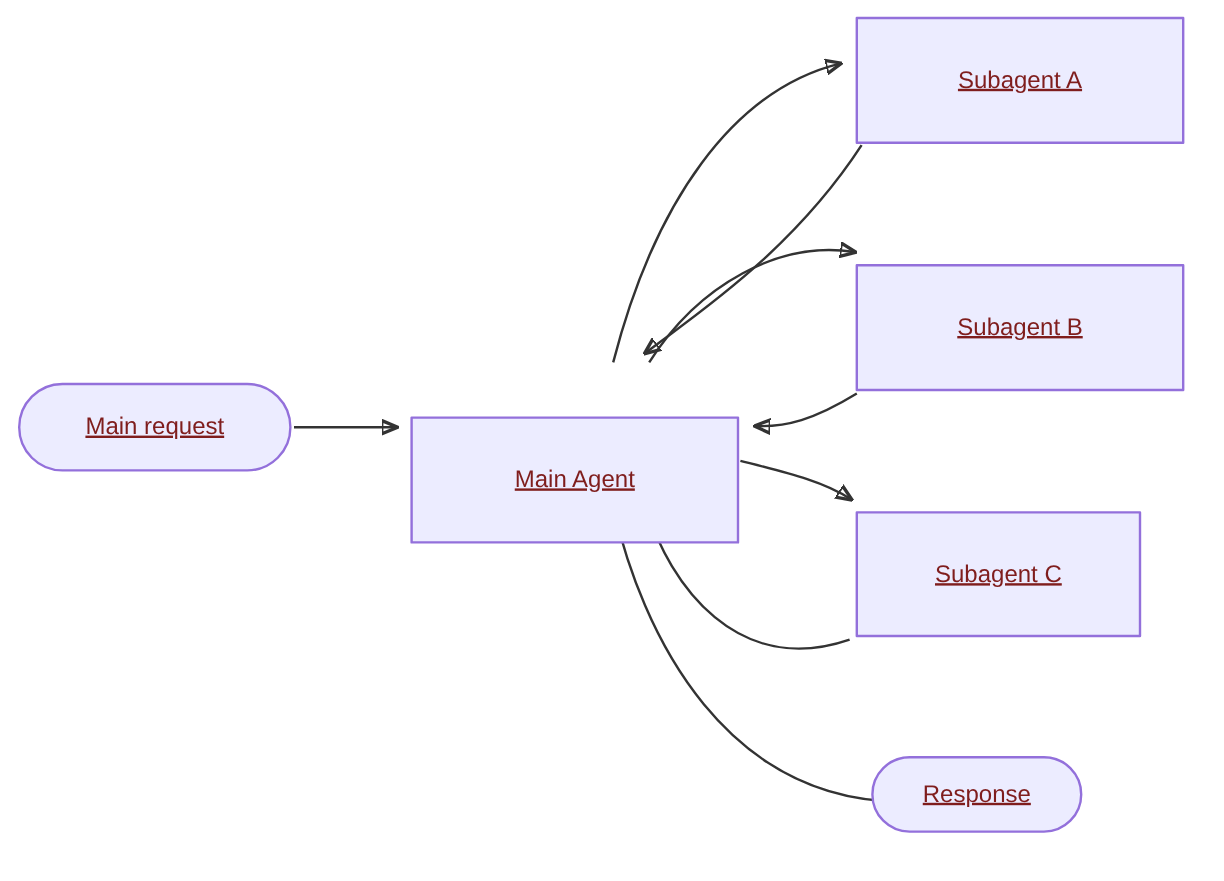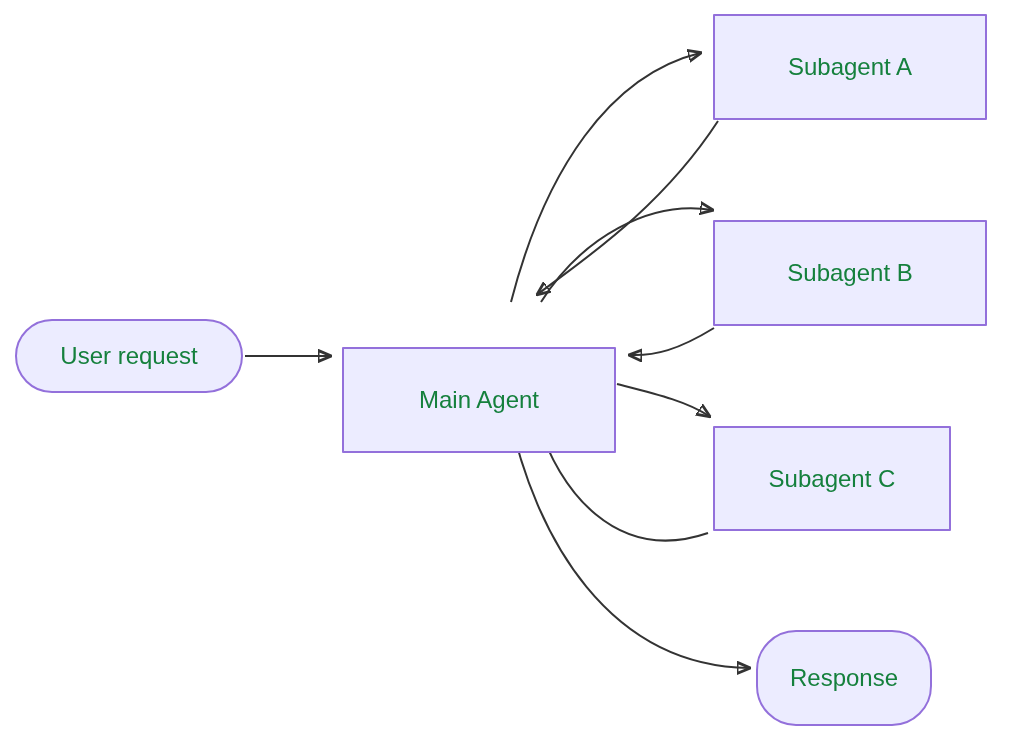--- a/index.html
+++ b/index.html
@@ -28,37 +28,38 @@
     stroke-width: 2px;
   }
   .node {
     position: absolute;
     box-sizing: border-box;
     background: #ECECFF;
     border: 2px solid #9370DB;
     display: flex;
     align-items: center;
     justify-content: center;
-    color: #15803d;
-    font-size: 24px;
+    color: #7f1d1d;
+    font-size: 20px;
     line-height: 1;
     white-space: nowrap;
+    text-decoration: underline;
   }
   .node.rect {
     border-radius: 1px;
   }
   .node.stadium {
     border-radius: 40px;
   }
   #node-user-request  { left: 15px;  top: 319px; width: 228px; height: 74px; }
   #node-main-agent    { left: 342px; top: 303px; width: 274px; height: 106px; margin-top: 44px; }
   #node-subagent-a    { left: 713px; top: 14px;  width: 274px; height: 106px; }
   #node-subagent-b    { left: 713px; top: 220px; width: 274px; height: 106px; justify-content: center; }
   #node-subagent-c    { left: 713px; top: 426px; width: 238px; height: 105px; }
-  #node-response      { left: 756px; top: 630px; width: 176px; height: 96px; }
+  #node-response      { left: 726px; top: 630px; width: 176px; height: 64px; }
 </style>
 </head>
 <body>
 
 <div class="canvas">
 
   <svg class="edges" viewBox="0 0 1020 734" xmlns="http://www.w3.org/2000/svg">
     <defs>
       <marker id="arrow" viewBox="0 0 10 10" refX="8.5" refY="5" markerWidth="7" markerHeight="7" orient="auto-start-reverse">
         <path d="M 0 1 L 9.5 5 L 0 9 z" fill="#333333" stroke="none"></path>
@@ -76,21 +77,21 @@
     <path d="M 714 328 C 678 350 655 356 630 355" marker-end="url(#arrow)"></path>
 
     <path d="M 617 384 C 656 394 686 401 709 416" marker-end="url(#arrow)"></path>
 
     <path d="M 708 533 C 615 565 558 488 538 422" marker-end="url(#arrow)"></path>
 
     <path d="M 508 409 C 535 540 610 666 749 668" marker-end="url(#arrow)"></path>
   </svg>
 
   <div class="node stadium" id="node-user-request">
-    <span>User request</span>
+    <span>Main request</span>
   </div>
 
   <div class="node rect" id="node-main-agent">
     <span>Main Agent</span>
   </div>
 
   <div class="node rect" id="node-subagent-a">
     <span>Subagent A</span>
   </div>
 

